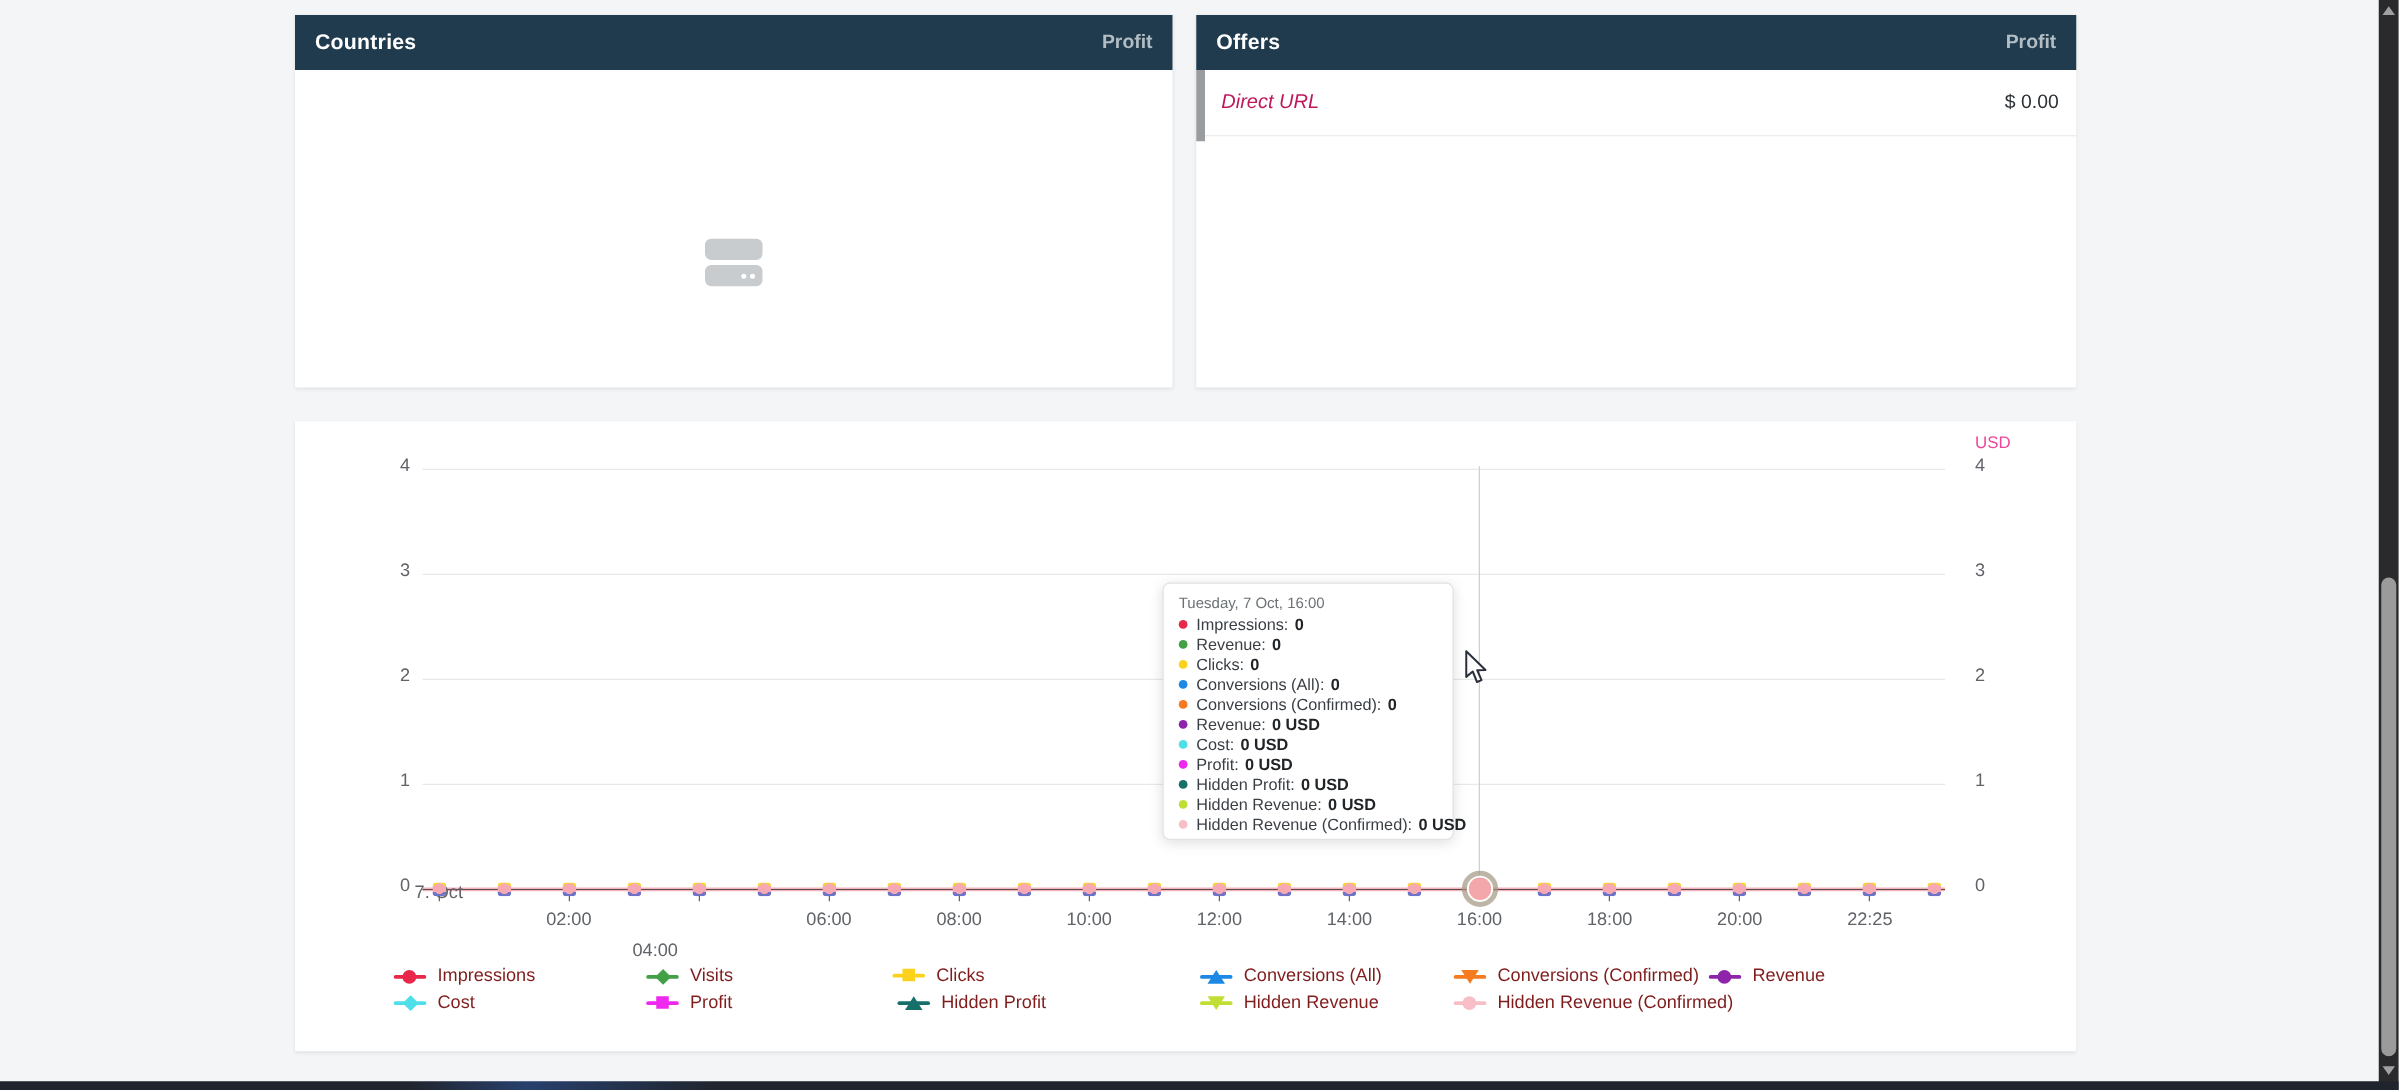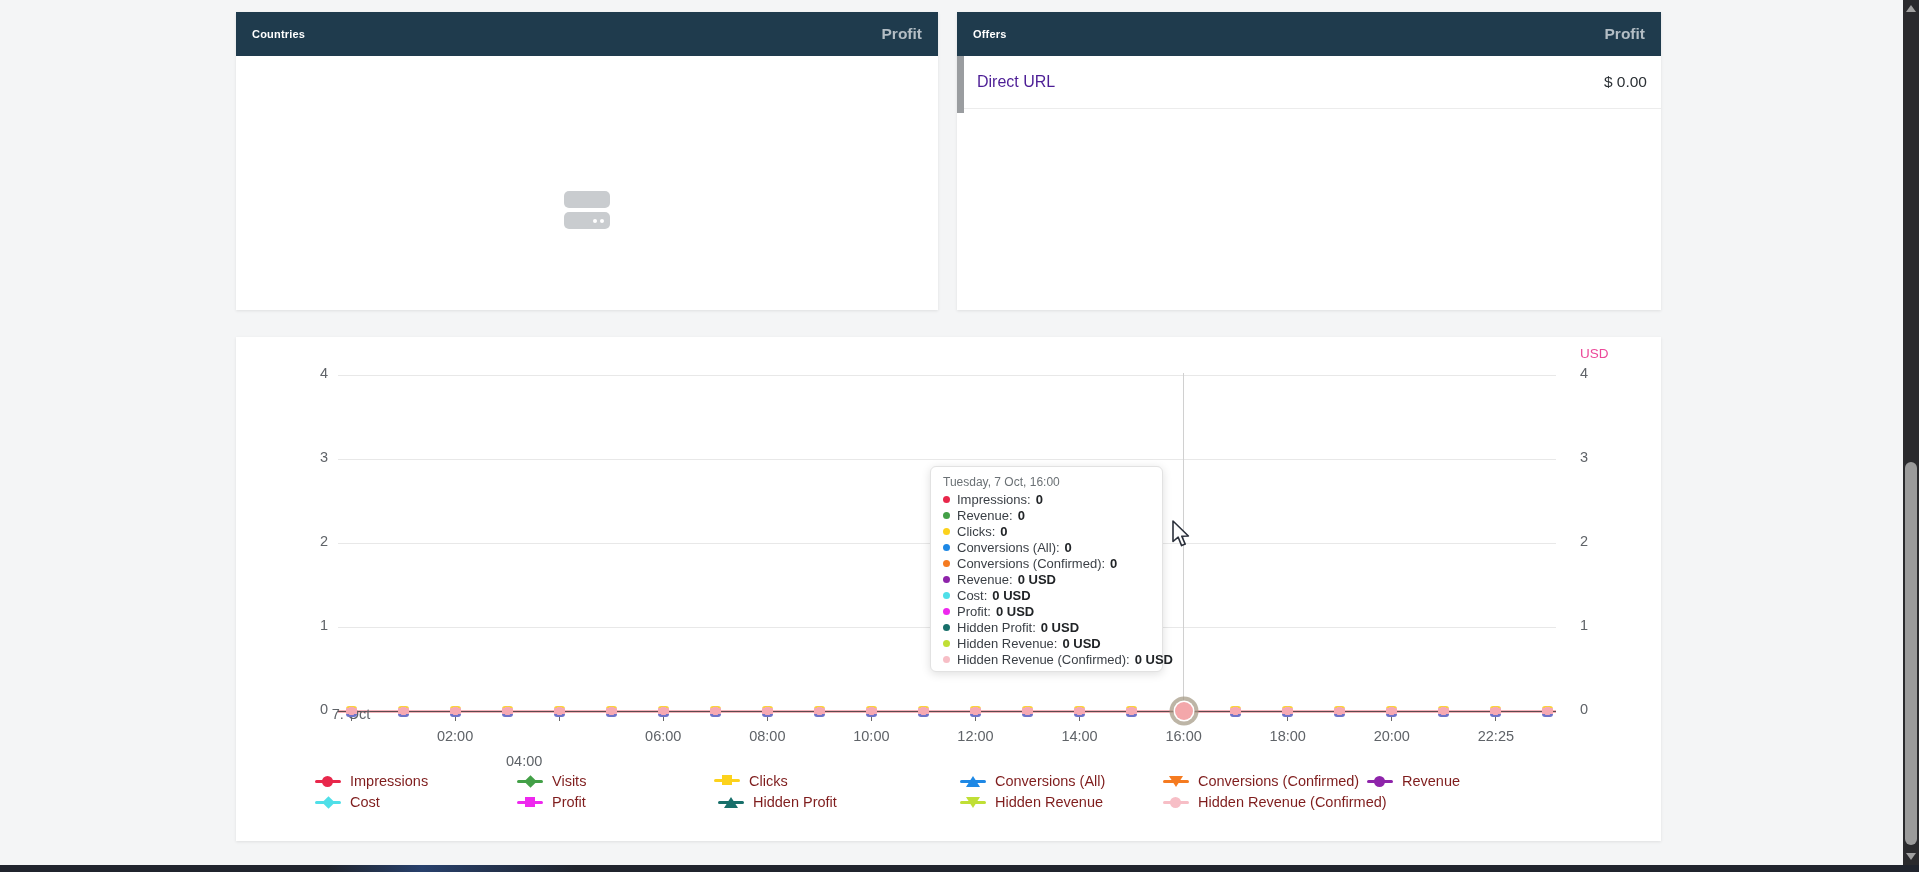--- a/index.html
+++ b/index.html
@@ -1,34 +1,34 @@
 <!DOCTYPE html>
 <html><head>
 <meta charset="utf-8">
 <style>
   html,body{margin:0;padding:0;width:1919px;height:872px;}
   body{font-family:"Liberation Sans",sans-serif;background:#f4f5f6;}
   .screen{position:relative;width:1919px;height:872px;overflow:hidden;background:#f4f5f6;}
 
   .panel{position:absolute;background:#fff;box-shadow:0 1px 3px rgba(0,0,0,.09);}
   .panel-header{height:44px;background:#1f3b4d;color:#fff;display:flex;align-items:center;justify-content:space-between;padding:0 16px;box-sizing:border-box;}
-  .panel-title{font-weight:bold;font-size:11px;letter-spacing:.2px;}
+  .panel-title{font-weight:bold;font-size:17px;letter-spacing:.2px;}
   .panel-metric{color:#b3bdc4;font-weight:bold;font-size:15.5px;cursor:pointer;}
 
   
   .empty-icon{position:absolute;left:0;right:0;top:135px;display:flex;flex-direction:column;align-items:center;gap:4px;}
   .ei-top,.ei-bottom{width:46px;height:17px;background:#c9cccf;border-radius:5px;}
   .ei-bottom{display:flex;align-items:center;justify-content:flex-end;gap:3px;padding-right:6px;box-sizing:border-box;}
   .ei-dot{width:4px;height:4px;border-radius:50%;background:#fff;display:block;}
   .empty-text{position:absolute;left:0;right:0;top:188px;text-align:center;font-size:16px;color:#4b5156;}
 
   
   .offer-strip{position:absolute;left:0;top:44px;width:7px;height:57px;background:#9a9da0;}
   .offer-row{position:absolute;left:7px;right:0;top:44px;height:52px;border-bottom:1px solid #ececec;display:flex;align-items:center;justify-content:space-between;padding:0 14px 0 13px;cursor:pointer;}
-  .offer-name{font-size:16px;color:#4c1d95;}
+  .offer-name{font-style:italic;font-size:16px;color:#be185d;}
   .offer-value{font-size:15.5px;color:#2b3035;}
 
   
   #plot{position:absolute;left:0;top:0;right:0;bottom:0;}
   .axlbl{position:absolute;font-size:14.5px;color:#5f6368;}
   .usd{position:absolute;left:1344px;top:9px;font-size:13.5px;color:#ec4899;}
   .zeroline{position:absolute;height:3px;background:linear-gradient(180deg,#f3b3ba 0 1px,#5d4a4e 1px 2px,#f3b3ba 2px 3px);}
   .pt{position:absolute;width:11px;height:11px;border-radius:3px;background:
       radial-gradient(circle at 50% 45%, #f6a9b3 0 4px, rgba(0,0,0,0) 4.5px),
       linear-gradient(180deg,#fad23c 0 2.5px,#f6a9b3 2.5px 8px,#6f74c9 8px 11px);}

